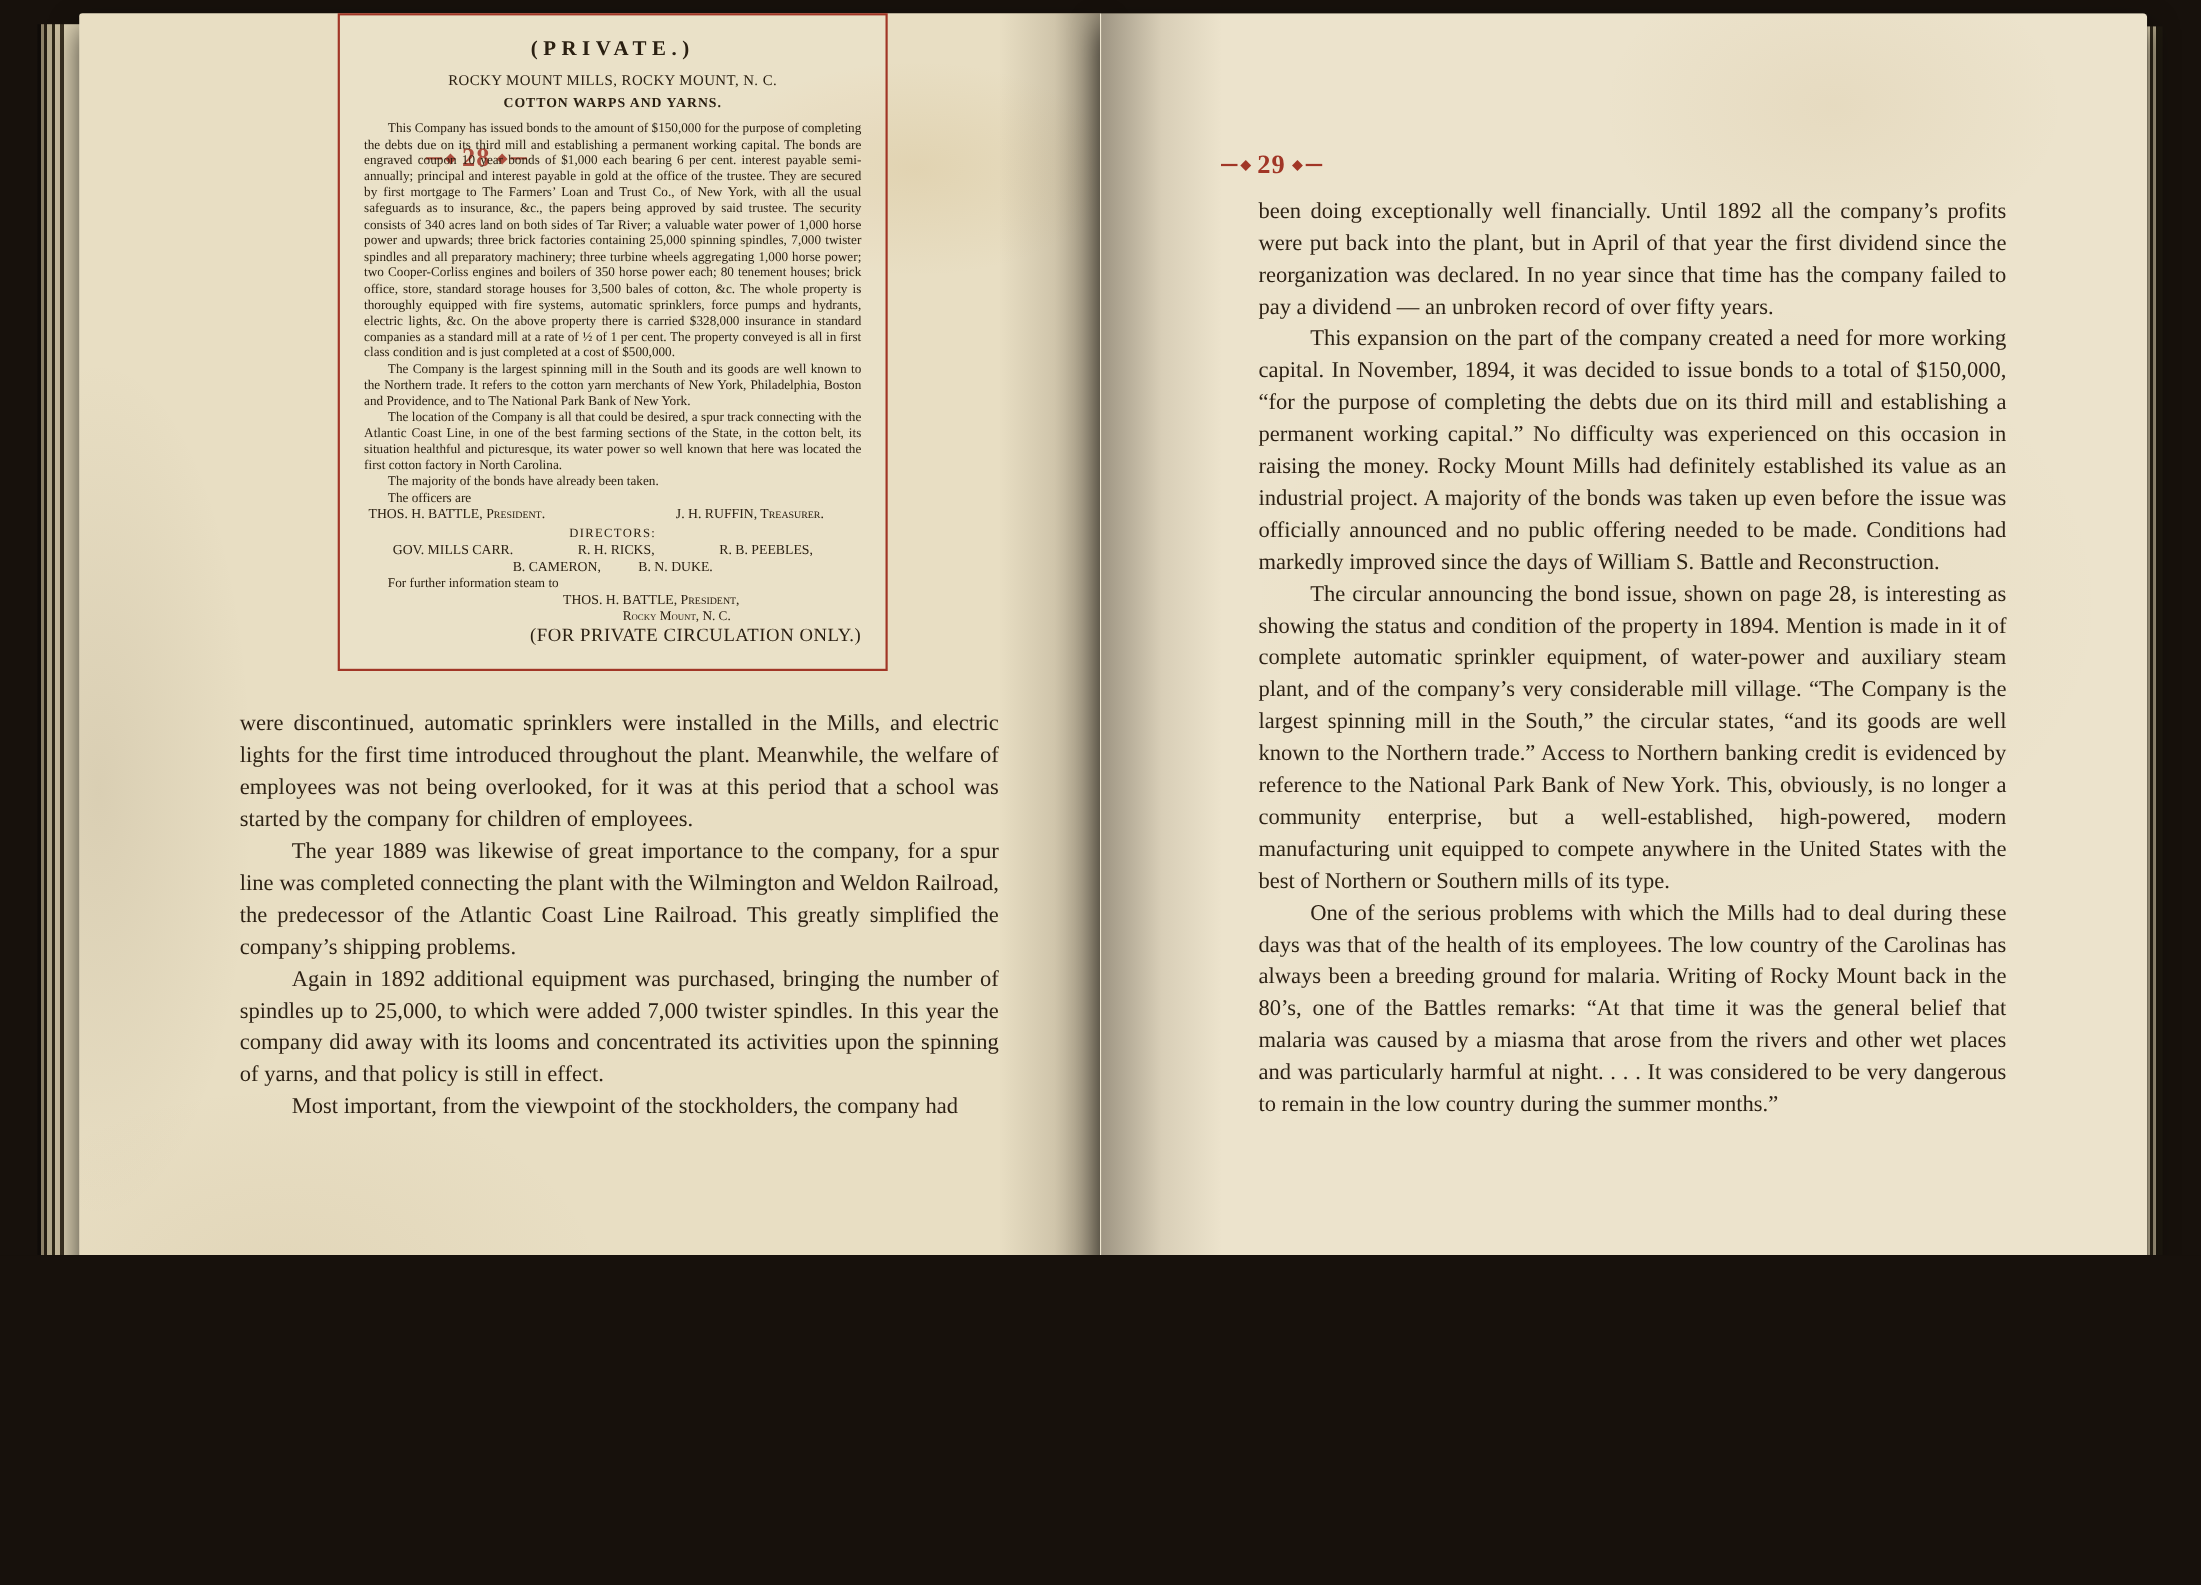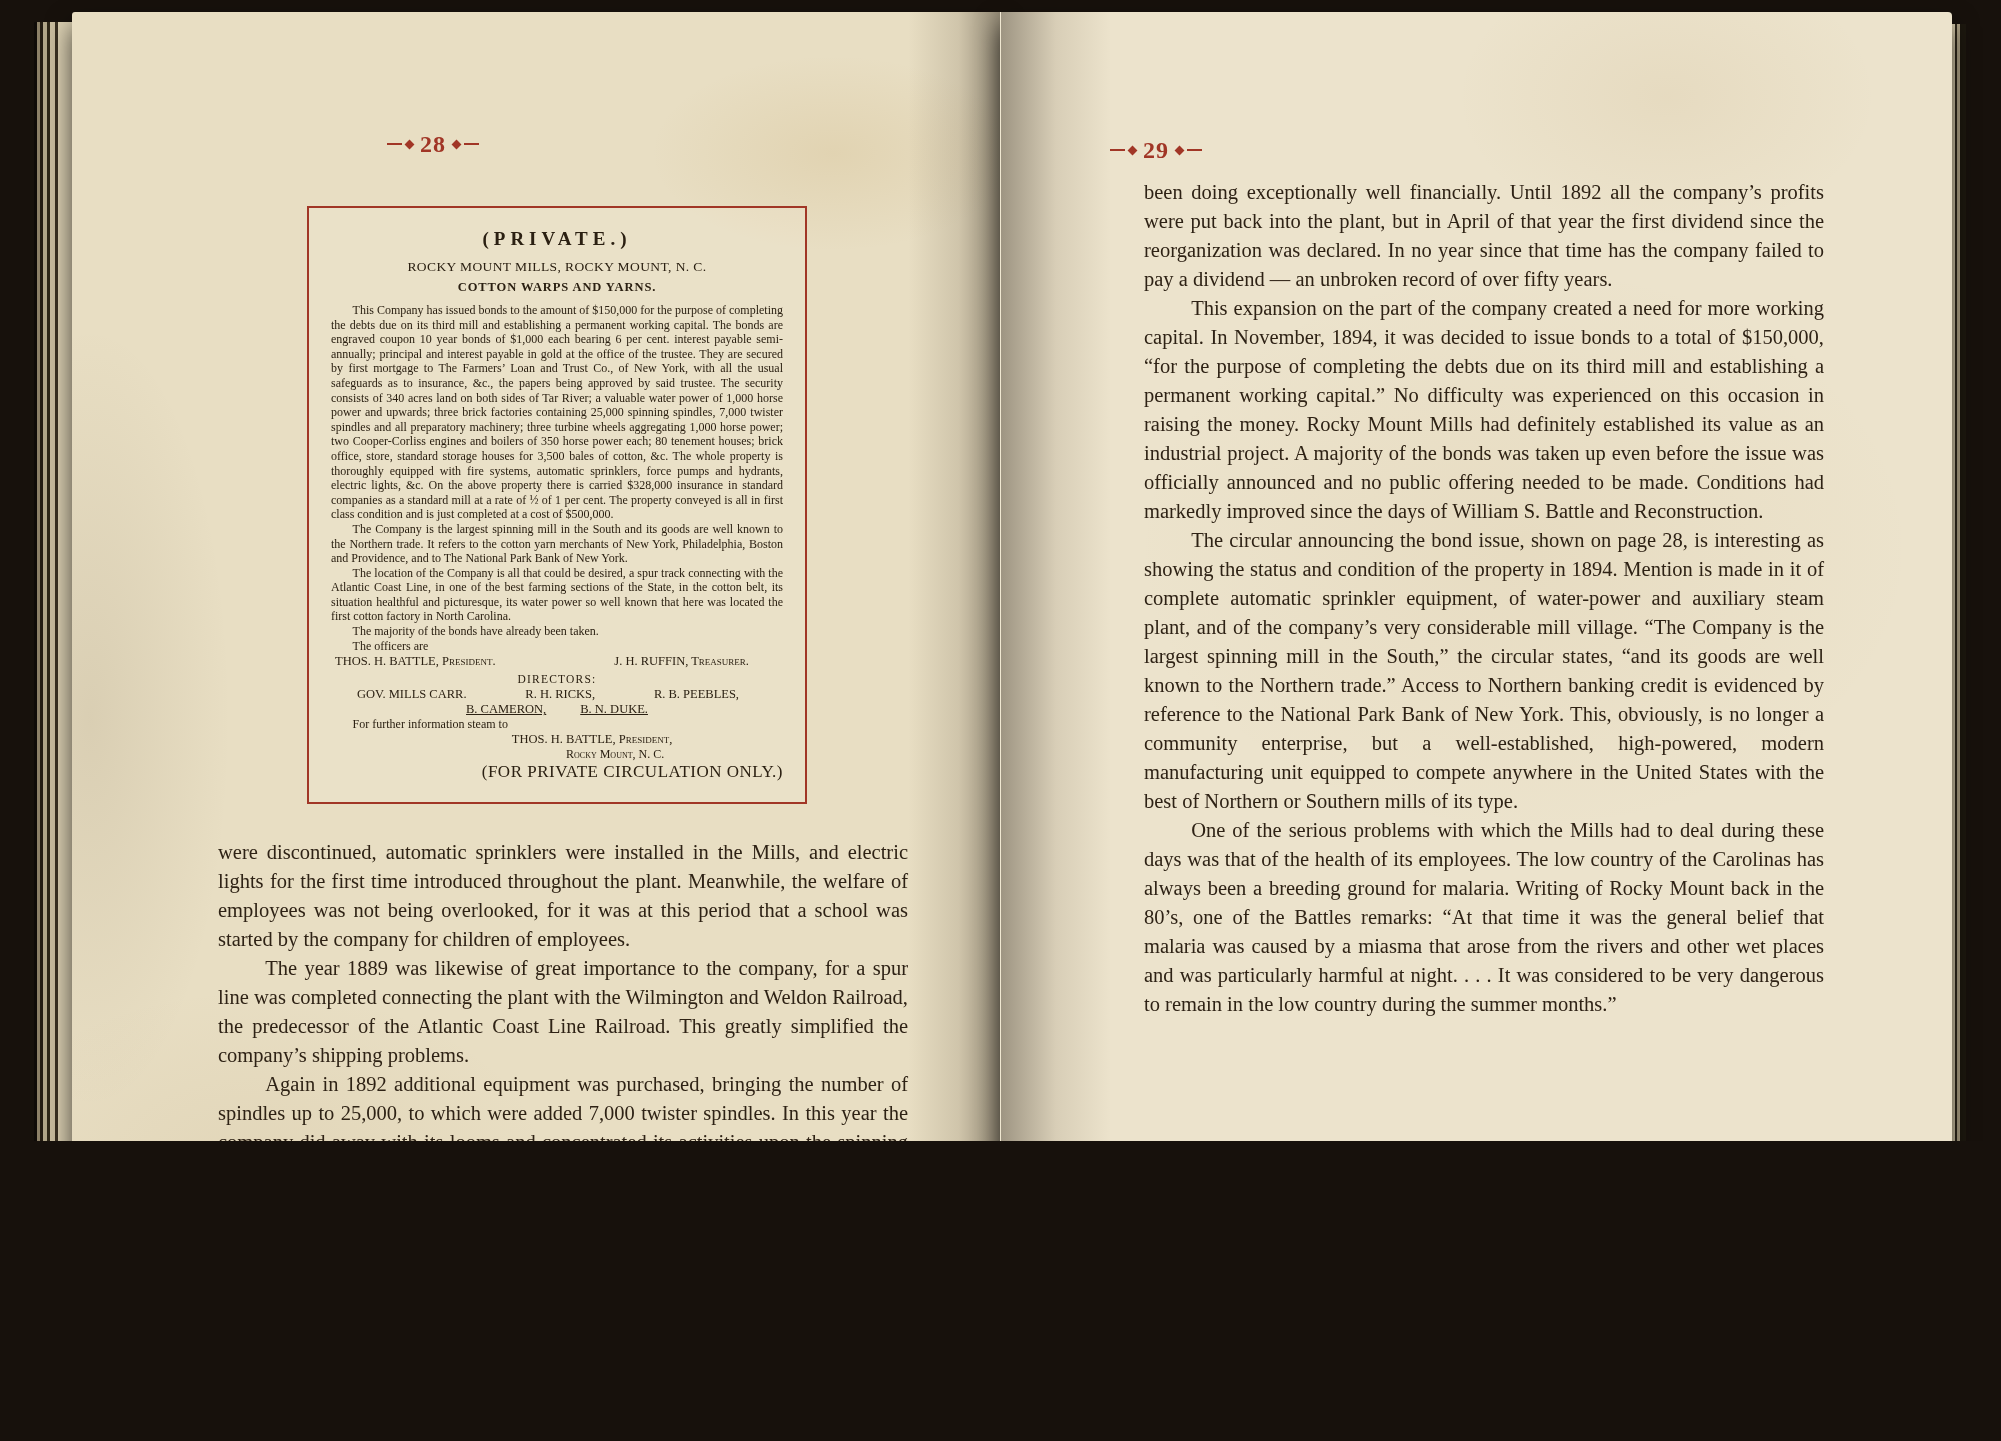--- a/index.html
+++ b/index.html
@@ -48,40 +48,40 @@
   .page.left .folio{left:361px;top:120px;}
   .page.right .folio{left:155px;top:126px;}
   .folio .num{font-size:24px;font-weight:700;color:var(--accent,#a13626);letter-spacing:1px;line-height:1;}
   .orn{display:flex;align-items:center;gap:4px;}
   .orn i{display:block;}
   .orn .diamond{width:7px;height:7px;background:var(--accent,#a13626);transform:rotate(45deg);}
   .orn .tail{width:15px;height:2px;background:var(--accent,#a13626);}
 
   
   .content{position:absolute;top:0;}
-  .page.left .content{left:146px;width:690px;padding-top:194px;}
+  .page.left .content{left:146px;width:690px;}
   .page.right .content{left:143px;width:680px;padding-top:166px;}
 
   .bodytext p{margin:0;font-size:20.5px;line-height:29px;text-align:justify;color:var(--ink,#2e2215);}
   .bodytext p.ind{text-indent:2.3em;}
   .page.left .bodytext{margin-top:34px;}
 
   
   .circular{width:500px;margin-left:89px;border:2px solid var(--accent,#a13626);
             padding:18px 22px 20px;color:#2b2012;background:rgba(255,250,235,.12);}
   .c-title{text-align:center;font-size:19px;font-weight:700;letter-spacing:5px;margin:2px 0 9px;}
   .c-company{text-align:center;font-size:13.5px;letter-spacing:.4px;margin-bottom:5px;}
   .c-subtitle{text-align:center;font-size:12.5px;font-weight:700;letter-spacing:.9px;margin-bottom:8px;}
   .c-p{margin:0;font-size:12px;line-height:14.6px;text-align:justify;text-indent:1.8em;}
   .c-line{font-size:12px;line-height:14.6px;text-indent:1.8em;}
   .sc{font-variant:small-caps;}
   .c-officers{display:flex;justify-content:space-between;padding:1px 34px 0 4px;font-size:12.5px;line-height:15px;}
   .c-dirhead{text-align:center;font-size:11.5px;letter-spacing:1.2px;margin-top:3px;line-height:15px;}
   .c-dirrow{display:flex;justify-content:space-between;padding:0 44px 0 26px;font-size:12.5px;line-height:15px;}
-  .c-dirrow2{display:flex;justify-content:center;gap:34px;font-size:12.5px;line-height:15px;text-decoration:underline;}
+  .c-dirrow2{display:flex;justify-content:center;gap:34px;font-size:12.5px;line-height:15px;}
   .c-applyname{padding-left:40%;font-size:12.5px;line-height:15px;}
   .c-applyplace{padding-left:52%;font-size:12px;line-height:15px;}
   .c-footer{text-align:right;font-size:17px;letter-spacing:.5px;}
 </style>
 </head>
 <body>
 
 <div class="stage">
 
   <div class="stack-left"></div>

